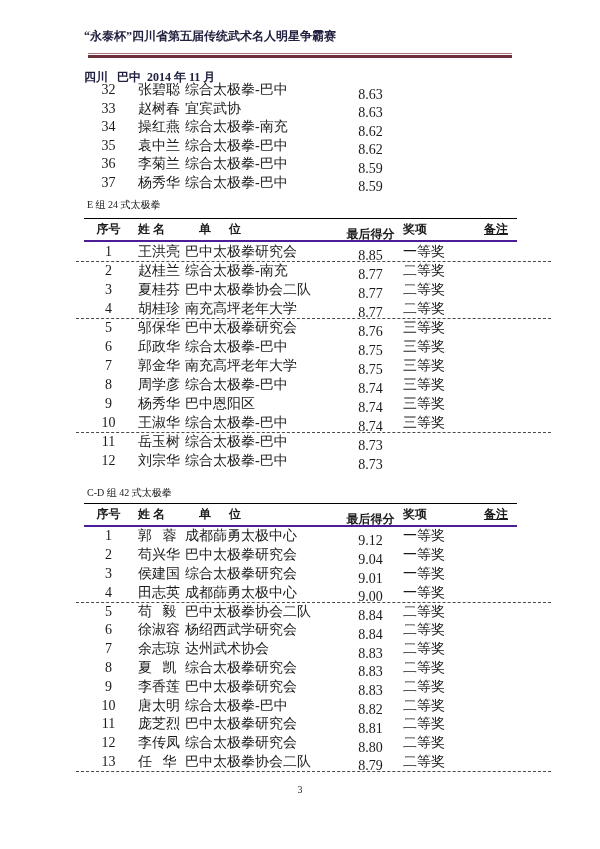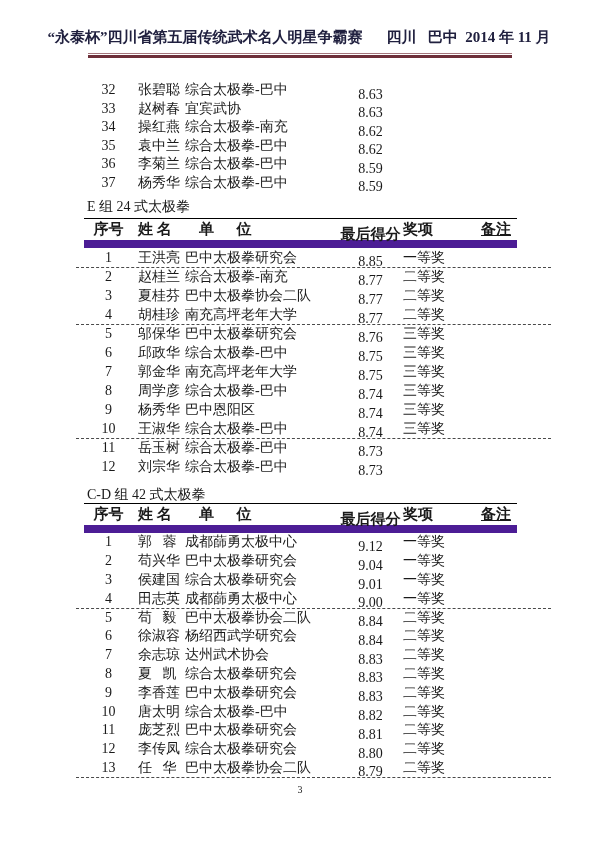--- a/index.html
+++ b/index.html
@@ -6,35 +6,35 @@
   body{
     width:600px;height:849px;background:#ffffff;position:relative;
     font-family:"Liberation Serif","DejaVu Serif",serif;color:#1a1a1a;
     overflow:hidden;
   }
   .abs{position:absolute;}
 
   
   .hdr{
     left:84px;top:28px;width:430px;display:flex;justify-content:center;gap:24px;
-    font-weight:bold;font-size:15px;color:#20203f;white-space:nowrap;
+    font-weight:bold;font-size:12px;color:#20203f;white-space:nowrap;flex-direction:column;
   }
   .rule{left:88px;top:53px;width:424px;}
   .rule-thin{height:1px;background:#a5767d;margin-bottom:1px;}
   .rule-thick{height:3px;background:#6d2f39;}
 
   
-  .sec-title{left:87px;font-size:14px;white-space:nowrap;}
+  .sec-title{left:87px;font-size:10px;white-space:nowrap;}
 
   
   .tbl{left:84px;width:433px;}
   .tbl-bordered{border-top:1.5px solid #000;}
   .thead{
-    display:flex;align-items:center;height:21px;border-bottom:8px solid #4c1d95;
-    font-weight:bold;font-size:15px;
+    display:flex;align-items:center;height:21px;border-bottom:2px solid #4c1d95;
+    font-weight:bold;font-size:12px;
   }
   .trow{display:flex;align-items:center;position:relative;font-size:14px;}
   .t-cont .trow{height:18.5px;}
   .t-e .trow{height:19px;}
   .t-cd .trow{height:18.8px;}
   .cell{display:block;white-space:nowrap;box-sizing:border-box;}
   .c-no{width:49px;text-align:center;}
   .c-name{width:50px;padding-left:5px;}
   .c-unit{width:155px;padding-left:2px;}
   .thead .c-unit{padding-left:16px;}

